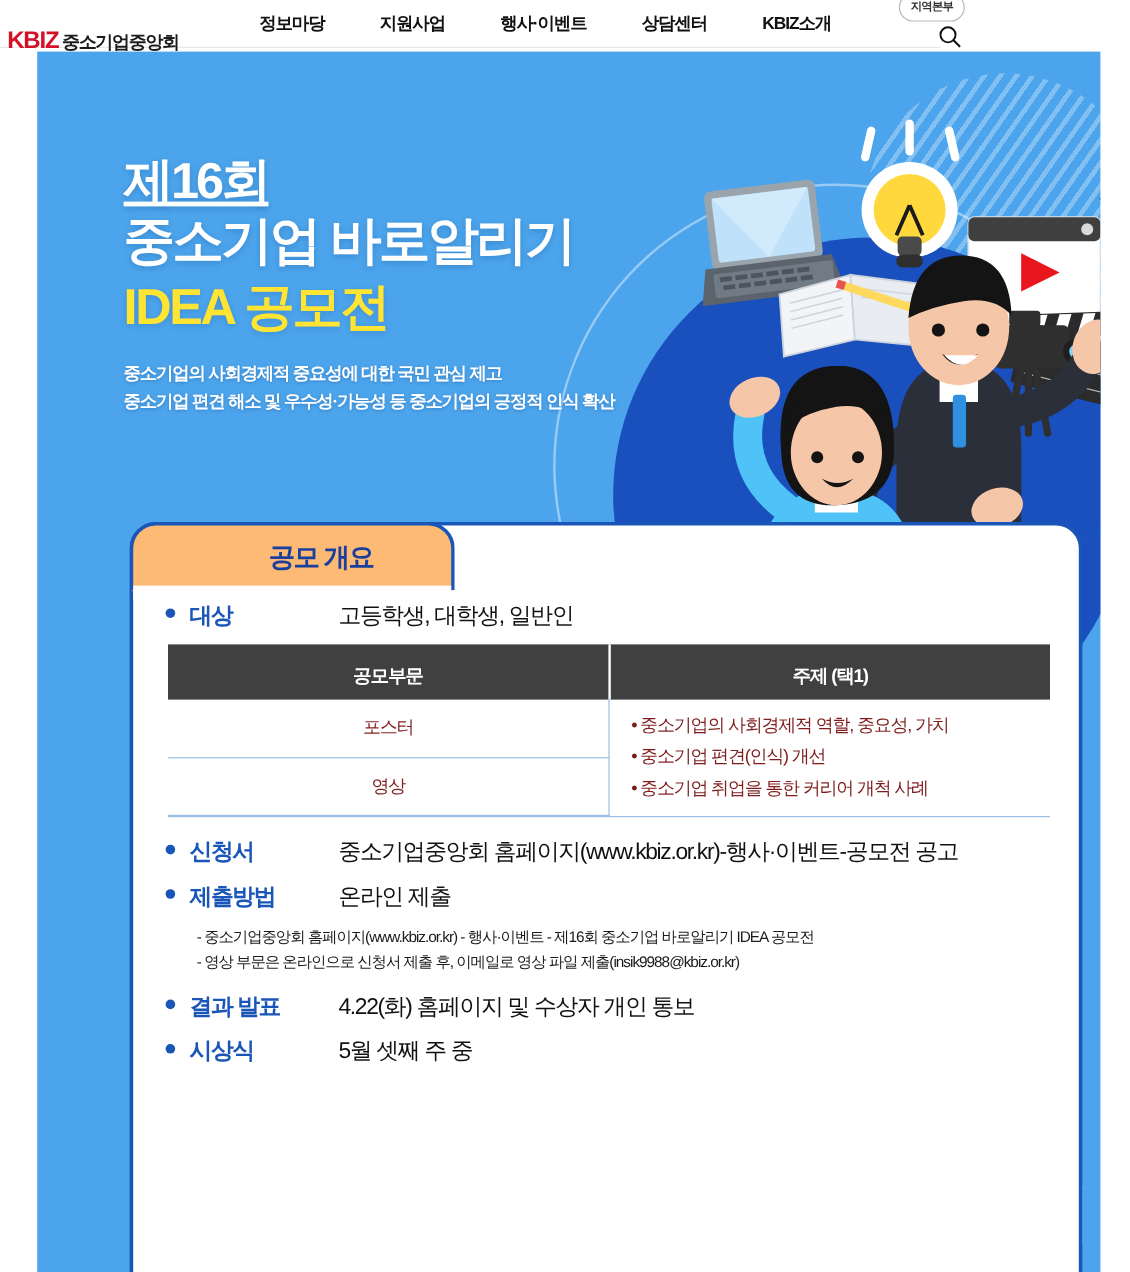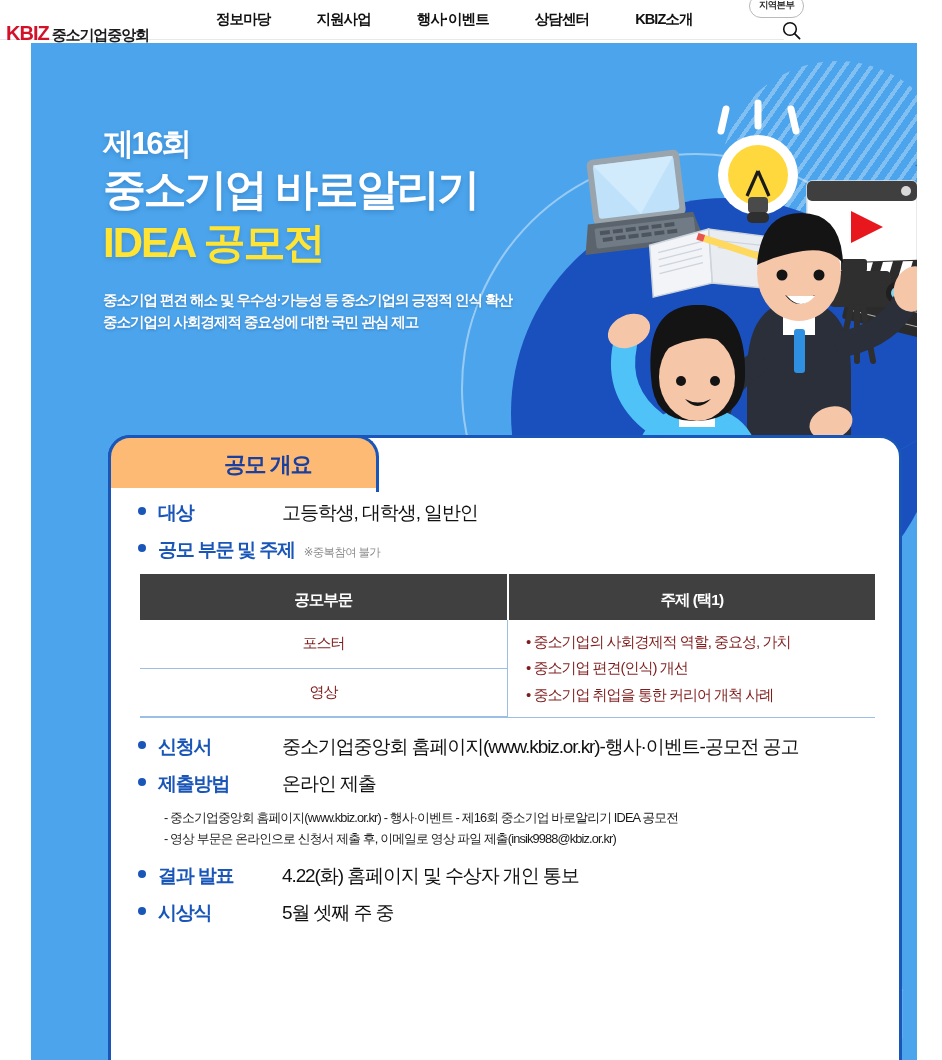--- a/index.html
+++ b/index.html
@@ -81,23 +81,24 @@
     position: absolute; left: 455px; top: 330px;
     width: 330px; height: 330px;
     background: linear-gradient(110deg, #5fd0f6 0%, #35b5ef 55%, #2aa7e8 100%);
     clip-path: polygon(0% 55%, 58% 18%, 100% 100%, 0% 100%);
     opacity: .95;
   }
 
   
   .hero-text { position: absolute; left: 72px; top: 84px; width: 520px; }
   .hero-l1 {
-    font-size: 31px; font-weight: 800; color: #ffffff;
+    font-size: 42px; font-weight: 800; color: #ffffff;
     letter-spacing: -2.5px; line-height: 1.12;
     text-shadow: 0 2px 5px rgba(12,60,130,.28);
+    text-decoration: underline;
   }
   .hero-l2 {
     font-size: 43px; font-weight: 800; color: #ffffff;
     letter-spacing: -2.4px; line-height: 1.18; margin-top: 2px;
     text-shadow: 0 2px 5px rgba(12,60,130,.28);
   }
   .hero-l3 {
     font-size: 42px; font-weight: 800; letter-spacing: -2px;
     line-height: 1.2; margin-top: 4px;
     text-shadow: 0 2px 5px rgba(12,60,130,.22);
@@ -372,47 +373,42 @@
   </svg>
 
   <div class="hero-text">
     <div class="hero-l1">제16회</div>
     <div class="hero-l2">중소기업 바로알리기</div>
     <div class="hero-l3">
       <span class="hero-idea">IDEA</span>
       <span class="hero-gongmo">공모전</span>
     </div>
     <div class="hero-sub">
+      <div>중소기업의 사회경제적 중요성에 대한 국민 관심 제고</div>
       <div>중소기업 편견 해소 및 우수성·가능성 등 중소기업의 긍정적 인식 확산</div>
-      <div>중소기업의 사회경제적 중요성에 대한 국민 관심 제고</div>
     </div>
   </div>
 
   <div class="watermark">중앙회</div>
 
   <div class="card">
 
     <div class="card-tab">
       <div class="card-tab-title">공모 개요</div>
     </div>
 
     <div class="card-body">
 
       <div class="info-row">
         <span class="bullet"></span>
         <span class="info-label w-fixed">대상</span>
         <span class="info-value">고등학생, 대학생, 일반인</span>
       </div>
 
 
-      <div class="info-row">
-        <span class="bullet"></span>
-        <span class="info-label">공모 부문 및 주제</span>
-        <span class="info-note">※중복참여 불가</span>
-      </div>
 
       <table class="cm-table">
         <thead>
           <tr>
             <th>공모부문</th>
             <th>주제 (택1)</th>
           </tr>
         </thead>
         <tbody>
           <tr>

